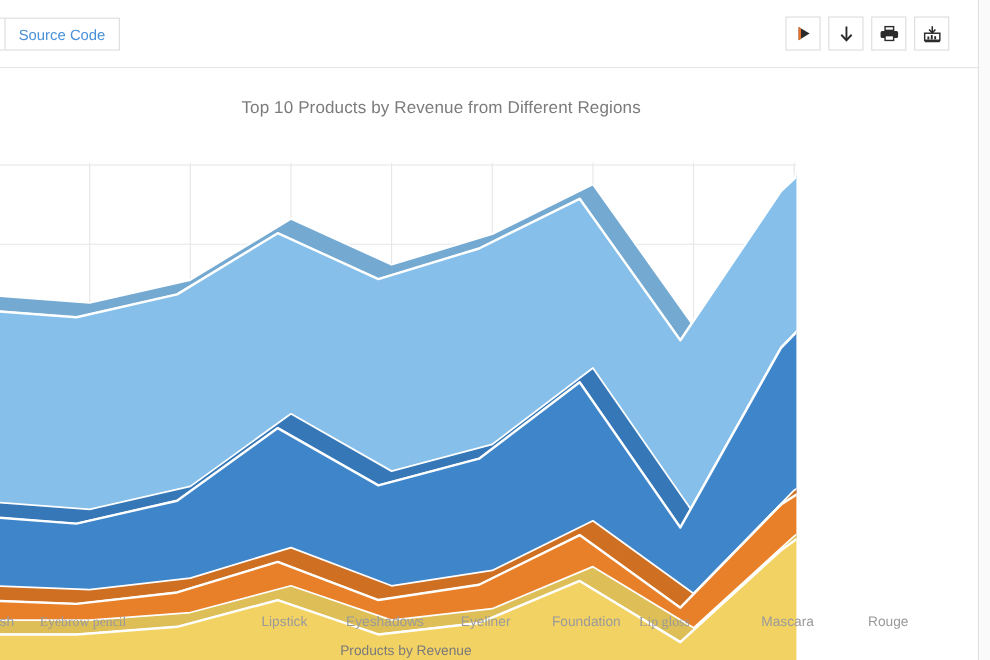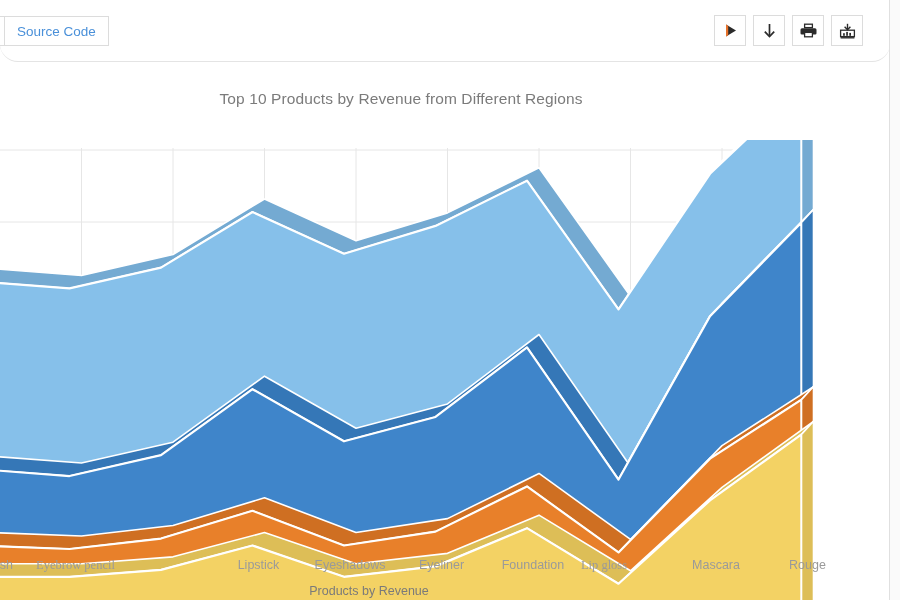--- a/index.html
+++ b/index.html
@@ -17,21 +17,20 @@
     overflow: hidden;
   }
 
   
   #toolbar {
     position: absolute;
     left: 0; top: 0;
     width: 890px; height: 62px;
     background: #ffffff;
     border-bottom: 1px solid #e4e4e4;
-    border-radius: 18px;
   }
   .src-group {
     position: absolute;
     left: -8px; top: 16px;
     display: flex;
   }
   .src-btn {
     height: 30px;
     padding: 0 12px;
     display: flex;
@@ -64,21 +63,21 @@
     align-items: center;
     justify-content: center;
     cursor: pointer;
   }
   .icon-btn svg { display: block; }
 
   
   #chart-card {
     position: absolute;
     left: 0; top: 62px;
-    width: 813px; height: 538px;
+    width: 724px; height: 538px;
     background: #ffffff;
     overflow: hidden;
   }
   #chart-title {
     position: absolute;
     left: 0; top: 28px;
     width: 802px;
     text-align: center;
     font-size: 15.5px;
     color: #7b7b7b;

